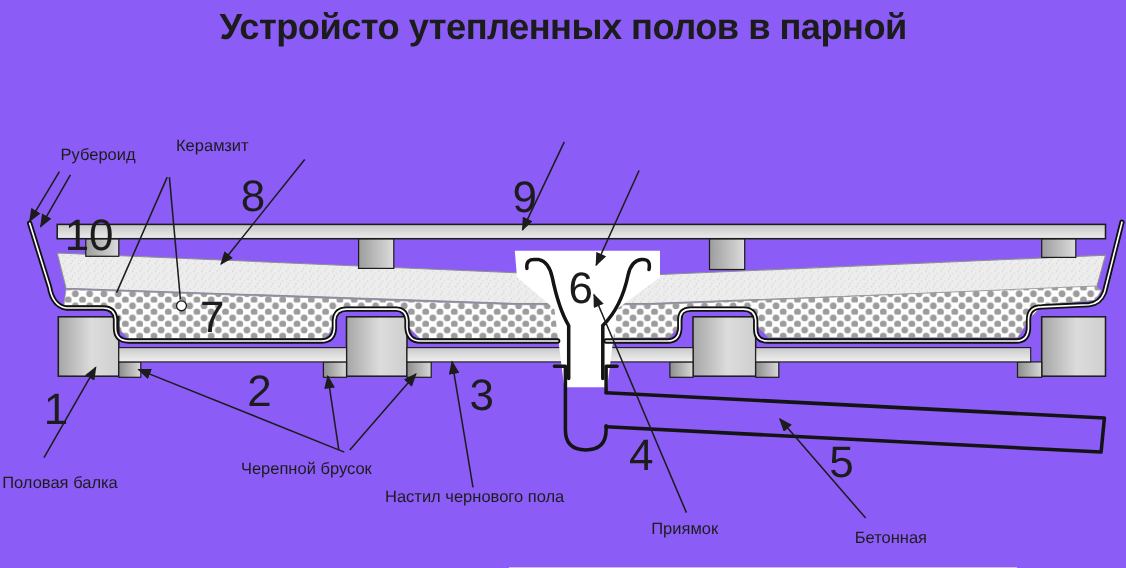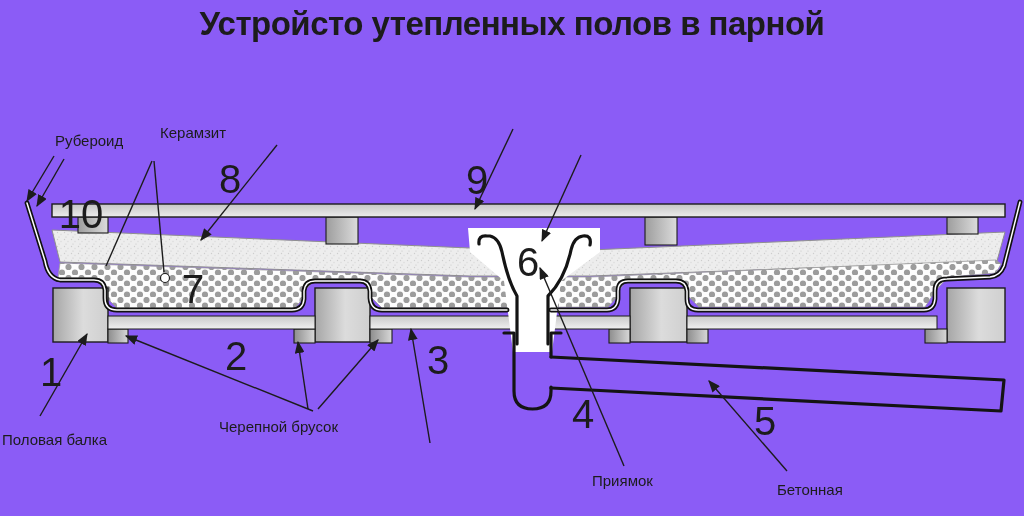--- a/index.html
+++ b/index.html
@@ -137,20 +137,21 @@
       <line x1="787" y1="471" x2="709" y2="381" marker-end="url(#arr)"></line>
     </g>
   </svg>
 
   <div class="title">Устройсто утепленных полов в парной</div>
 
   <div class="lbl" style="left:37px;top:133px;margin-left:18px;">Рубероид</div>
   <div class="lbl" style="left:160px;top:125px;">Керамзит</div>
   <div class="lbl" style="left:2px;top:432px;text-align:right;">Половая балка</div>
   <div class="lbl" style="left:180px;top:419px;margin-left:39px;">Черепной брусок</div>
+  <div class="lbl" style="left:350px;top:444px;">Настил чернового пола</div>
   <div class="lbl" style="left:592px;top:473px;">Приямок</div>
   <div class="lbl" style="left:777px;top:482px;">Бетонная</div>
 
   <div class="num" style="left:81px;top:178px;margin-top:36px;">10</div>
   <div class="num" style="left:230px;top:179px;">8</div>
   <div class="num" style="left:477px;top:180px;">9</div>
   <div class="num" style="left:193px;top:289px;">7</div>
   <div class="num" style="left:528px;top:262px;">6</div>
   <div class="num" style="left:51px;top:372px;">1</div>
   <div class="num" style="left:236px;top:356px;">2</div>

